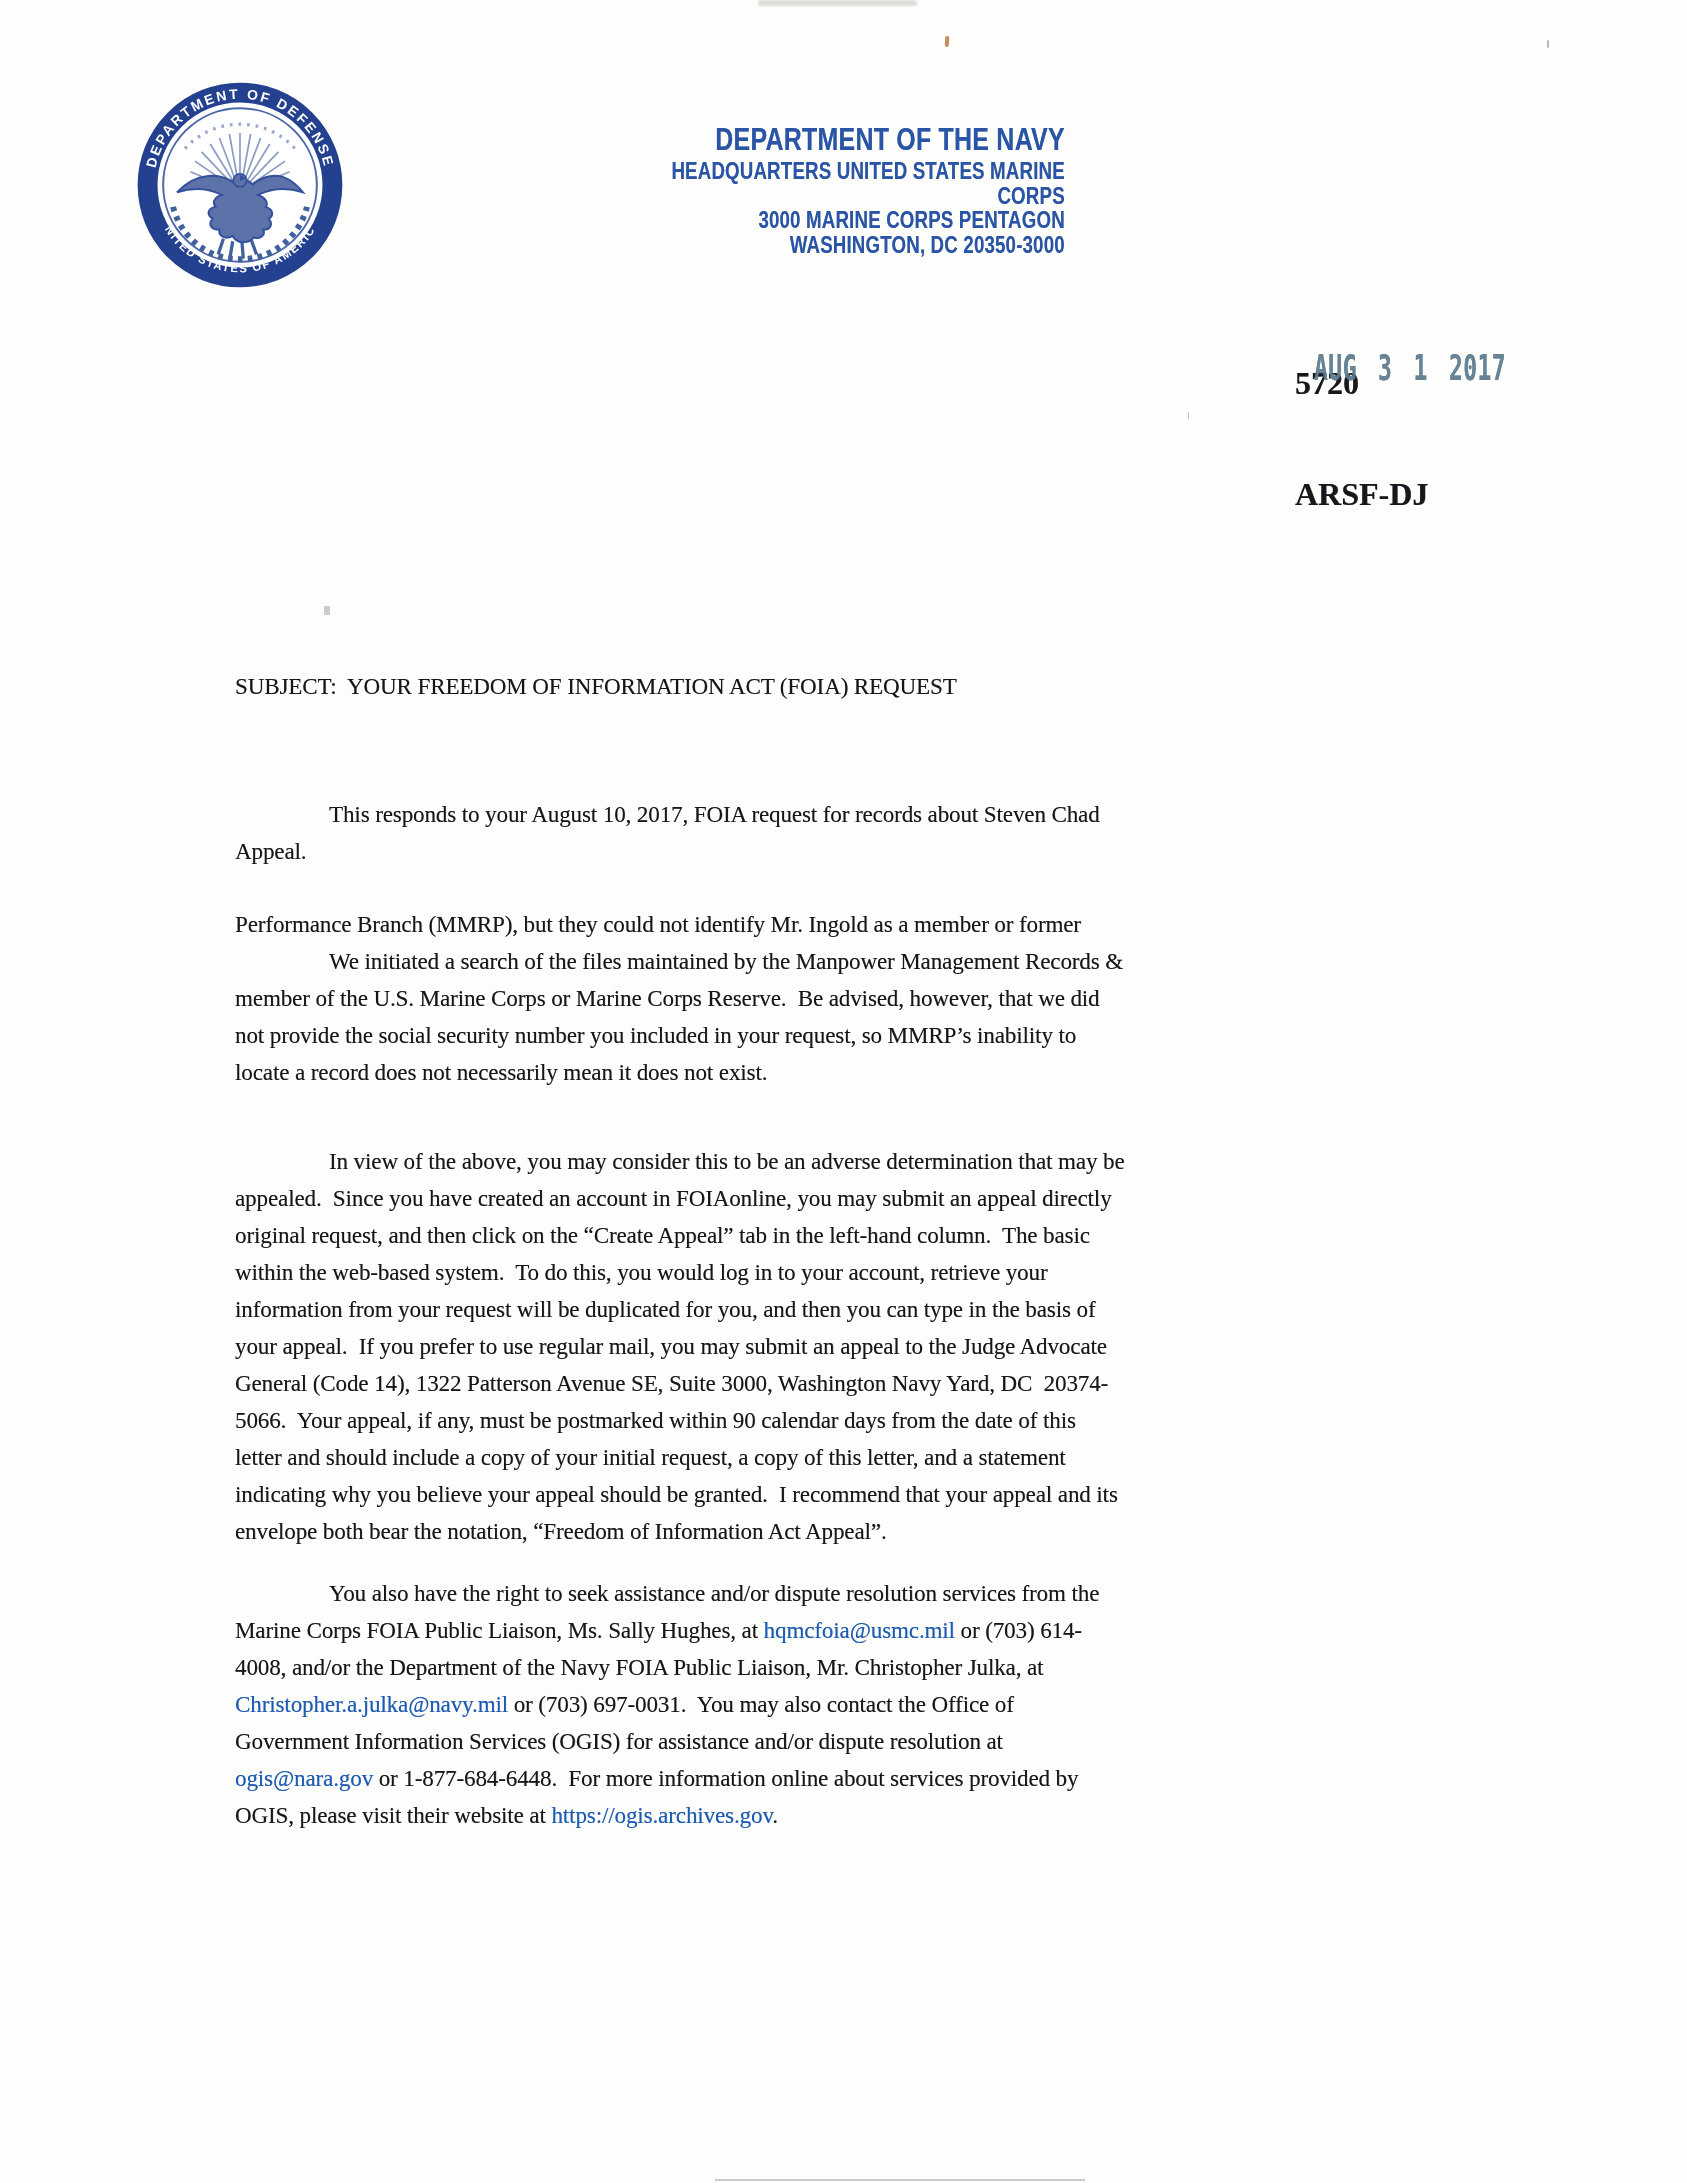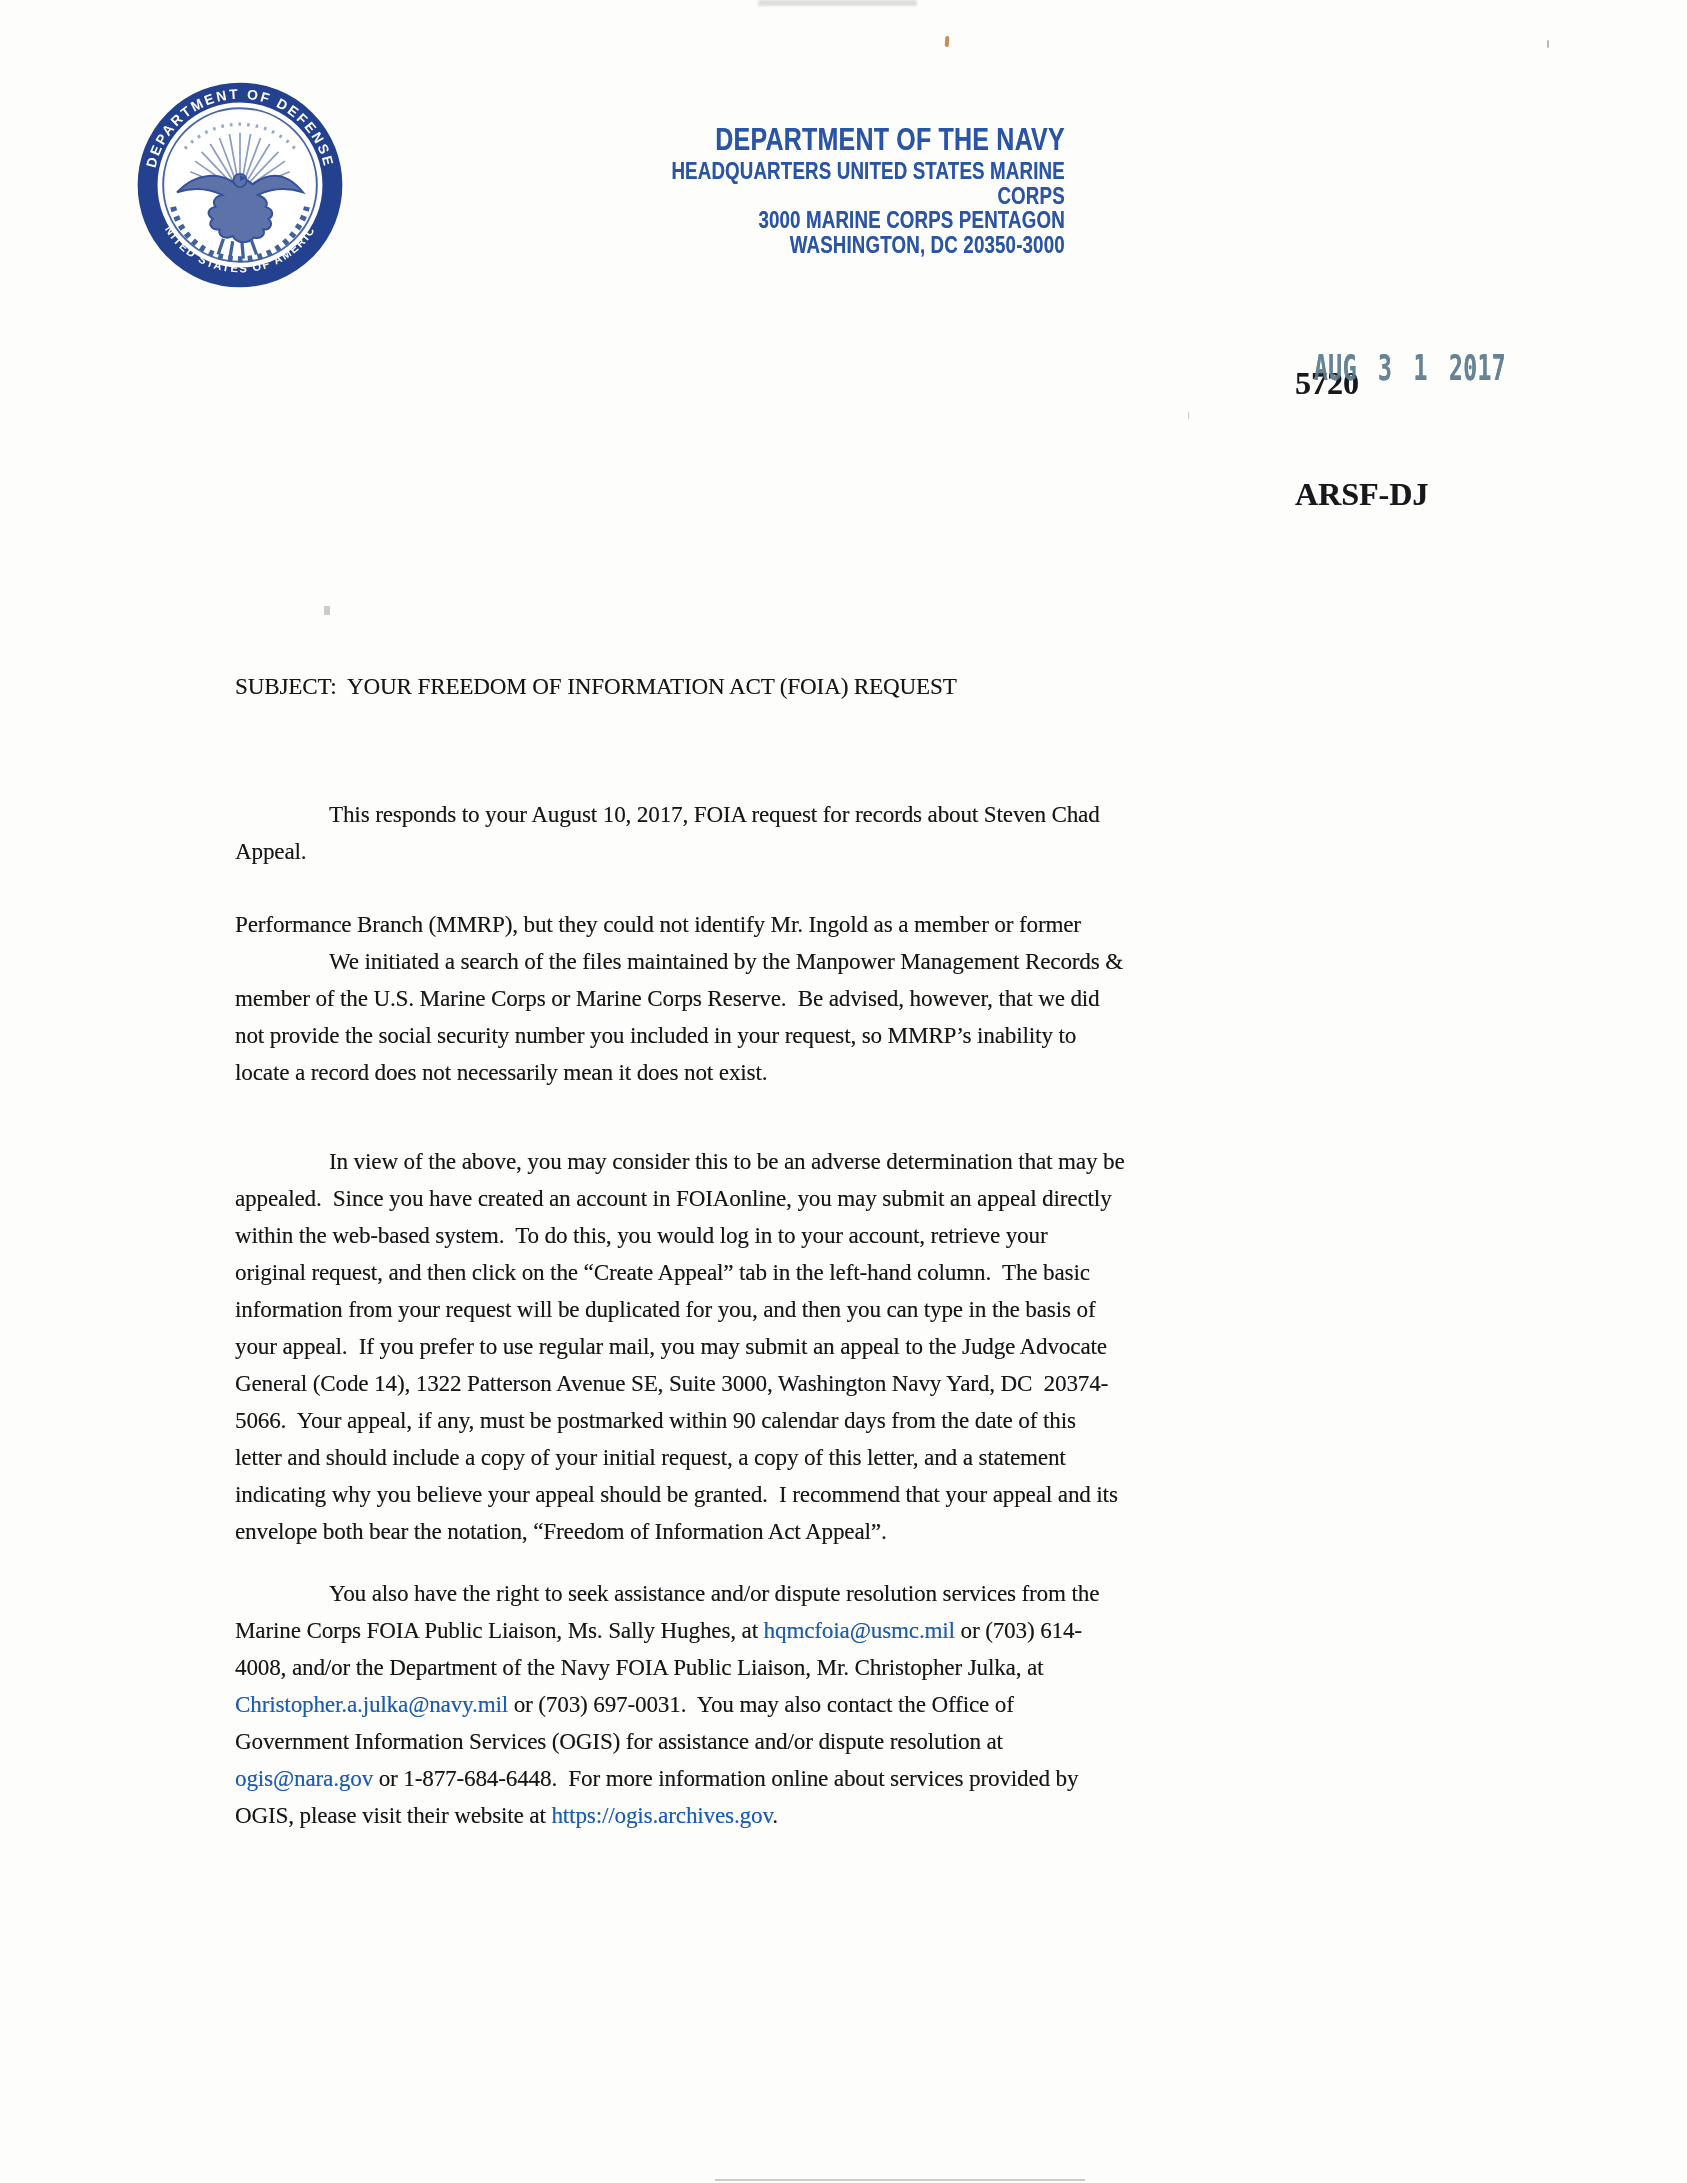--- a/index.html
+++ b/index.html
@@ -151,22 +151,22 @@
     <div class="line">Performance Branch (MMRP), but they could not identify Mr. Ingold as a member or former</div>
     <div class="line indent">We initiated a search of the files maintained by the Manpower Management Records &amp;</div>
     <div class="line">member of the U.S. Marine Corps or Marine Corps Reserve.  Be advised, however, that we did</div>
     <div class="line">not provide the social security number you included in your request, so MMRP’s inability to</div>
     <div class="line">locate a record does not necessarily mean it does not exist.</div>
   </div>
 
   <div class="typeset" style="top:1143px">
     <div class="line indent">In view of the above, you may consider this to be an adverse determination that may be</div>
     <div class="line">appealed.  Since you have created an account in FOIAonline, you may submit an appeal directly</div>
+    <div class="line">original request, and then click on the “Create Appeal” tab in the left-hand column.  The basic</div>
     <div class="line">within the web-based system.  To do this, you would log in to your account, retrieve your</div>
-    <div class="line">original request, and then click on the “Create Appeal” tab in the left-hand column.  The basic</div>
     <div class="line">information from your request will be duplicated for you, and then you can type in the basis of</div>
     <div class="line">your appeal.  If you prefer to use regular mail, you may submit an appeal to the Judge Advocate</div>
     <div class="line">General (Code 14), 1322 Patterson Avenue SE, Suite 3000, Washington Navy Yard, DC  20374-</div>
     <div class="line">5066.  Your appeal, if any, must be postmarked within 90 calendar days from the date of this</div>
     <div class="line">letter and should include a copy of your initial request, a copy of this letter, and a statement</div>
     <div class="line">indicating why you believe your appeal should be granted.  I recommend that your appeal and its</div>
     <div class="line">envelope both bear the notation, “Freedom of Information Act Appeal”.</div>
   </div>
 
   <div class="typeset" style="top:1575px">

